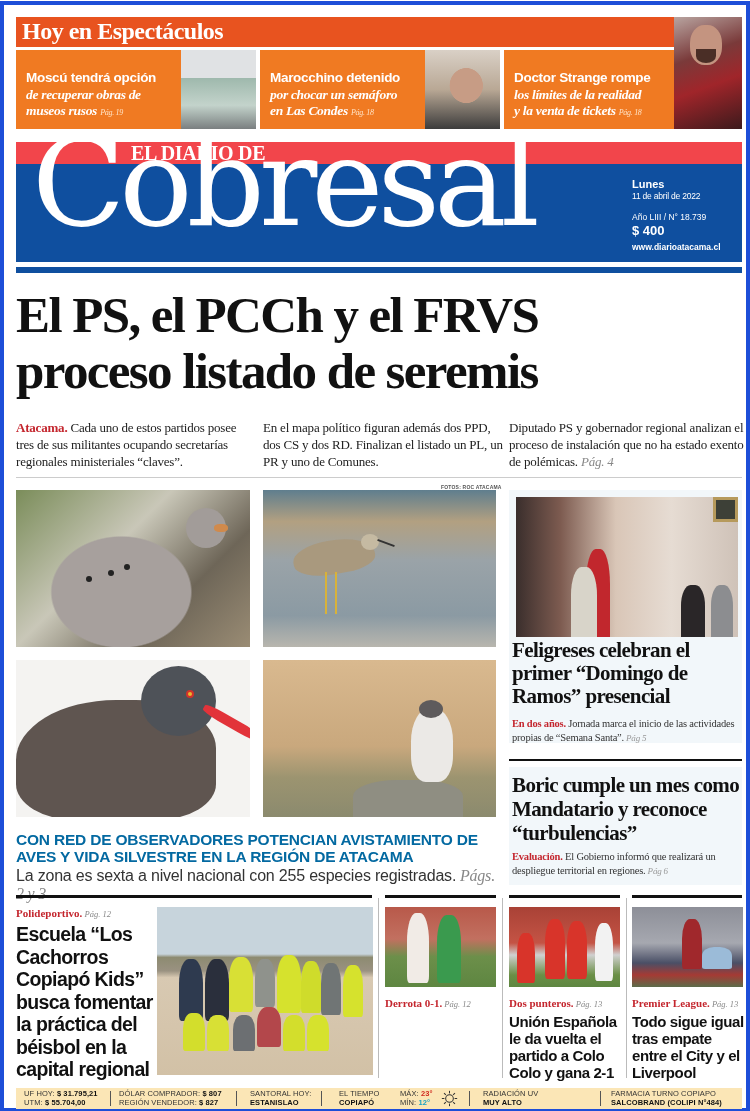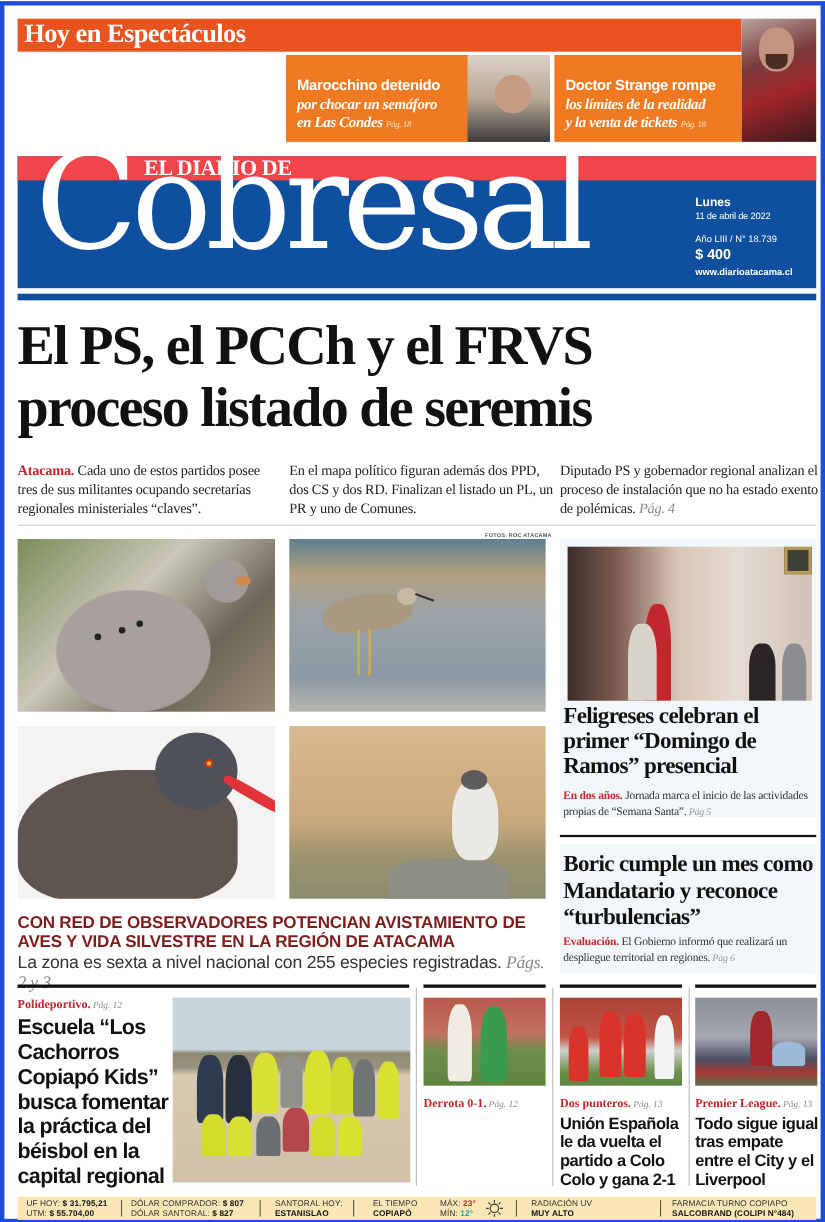--- a/index.html
+++ b/index.html
@@ -53,21 +53,21 @@
   .credit { position: absolute; left: 437px; top: 479px; font-size: 5px; font-weight: bold; color: #555; letter-spacing: 0.2px; }
   .bird { position: absolute; overflow: hidden; }
   #bird1 { left: 12px; top: 485px; width: 234px; height: 157px;
     background: radial-gradient(ellipse at 45% 65%, #a7a09d 0 38%, transparent 39%), linear-gradient(135deg, #7b8d5a 0%, #c9c7b8 40%, #6e6658 70%, #9a8c74 100%); }
   #bird2 { left: 259px; top: 485px; width: 233px; height: 157px;
     background: linear-gradient(180deg, #5f7e8e 0%, #b2a081 20%, #9aa3a8 45%, #8b9aa3 80%, #b8b6ae 100%); }
   #bird3 { left: 12px; top: 655px; width: 234px; height: 157px; background: #f4f3f1; }
   #bird4 { left: 259px; top: 655px; width: 233px; height: 157px;
     background: linear-gradient(180deg, #d9b98f 0%, #c9a87d 55%, #9c9470 75%, #8b8a6e 100%); }
   .b-shape { position: absolute; }
-  .birds-caption { position: absolute; left: 12px; top: 826px; width: 480px; font-weight: bold; font-size: 15.5px; line-height: 17px; color: #7f1d1d; letter-spacing: -0.2px; }
+  .birds-caption { position: absolute; left: 12px; top: 826px; width: 480px; font-weight: bold; font-size: 15.5px; line-height: 17px; color: #0369a1; letter-spacing: -0.2px; }
   .birds-sub { position: absolute; left: 12px; top: 862px; width: 480px; font-size: 16px; color: #333; letter-spacing: -0.2px; }
   .birds-sub .pg { font-family: "Liberation Serif", serif; font-style: italic; color: #888; }
 
   
   .rc-box { position: absolute; left: 505px; top: 485px; width: 233px; height: 253px; background: #f2f7fa; }
   .rc-photo { position: absolute; left: 512px; top: 492px; width: 222px; height: 140px;
     background: linear-gradient(90deg, #3a2e2c 0%, #7d5b50 20%, #d9c6b7 45%, #e6dcd3 70%, #cfc2b8 100%); overflow: hidden; }
   .rc-photo .p1 { position: absolute; left: 70px; top: 52px; width: 24px; height: 88px; background: #c1272d; border-radius: 40% 40% 0 0; }
   .rc-photo .p2 { position: absolute; left: 55px; top: 70px; width: 26px; height: 70px; background: #d8d4c9; border-radius: 40% 40% 0 0; }
   .rc-photo .p3 { position: absolute; left: 165px; top: 88px; width: 24px; height: 52px; background: #2a2628; border-radius: 40% 40% 0 0; }
@@ -116,20 +116,28 @@
 <div class="page">
 
   <div class="esp-bar">
     <span class="esp-title">Hoy en Espectáculos</span>
   </div>
   <div class="esp-side">
     <div class="face"></div>
     <div class="beard"></div>
   </div>
 
+  <div class="esp-card" id="esp1">
+    <div class="txt">
+      <span class="l1">Moscú tendrá opción</span>
+      <span class="l2">de recuperar obras de</span>
+      <span class="l2"><span>museos rusos</span> <span class="pg">Pág. 19</span></span>
+    </div>
+    <div class="photo ph-palace"></div>
+  </div>
 
   <div class="esp-card" id="esp2">
     <div class="txt">
       <span class="l1">Marocchino detenido</span>
       <span class="l2">por chocar un semáforo</span>
       <span class="l2"><span>en Las Condes</span> <span class="pg">Pág. 18</span></span>
     </div>
     <div class="photo ph-man"></div>
   </div>
 
@@ -256,21 +264,21 @@
   <div class="sp-head" style="left:628px;">Todo sigue igual tras empate entre el City y el Liverpool</div>
 
   <div class="ticker"></div>
   <div class="tk" style="left:20px;">
     <span>UF HOY:</span> <b>$ 31.795,21</b><br>
     <span>UTM:</span> <b>$ 55.704,00</b>
   </div>
   <div class="tk-sep" style="left:106px;"></div>
   <div class="tk" style="left:115px;">
     <span>DÓLAR COMPRADOR:</span> <b>$ 807</b><br>
-    <span>DÓLAR SANTORAL:</span> <b>$ 827</b>
+    <span>REGIÓN VENDEDOR:</span> <b>$ 827</b>
   </div>
   <div class="tk-sep" style="left:232px;"></div>
   <div class="tk" style="left:246px;">
     <span>SANTORAL HOY:</span><br>
     <b>ESTANISLAO</b>
   </div>
   <div class="tk-sep" style="left:317px;"></div>
   <div class="tk" style="left:335px;">
     <span>EL TIEMPO</span><br>
     <b>COPIAPÓ</b>

